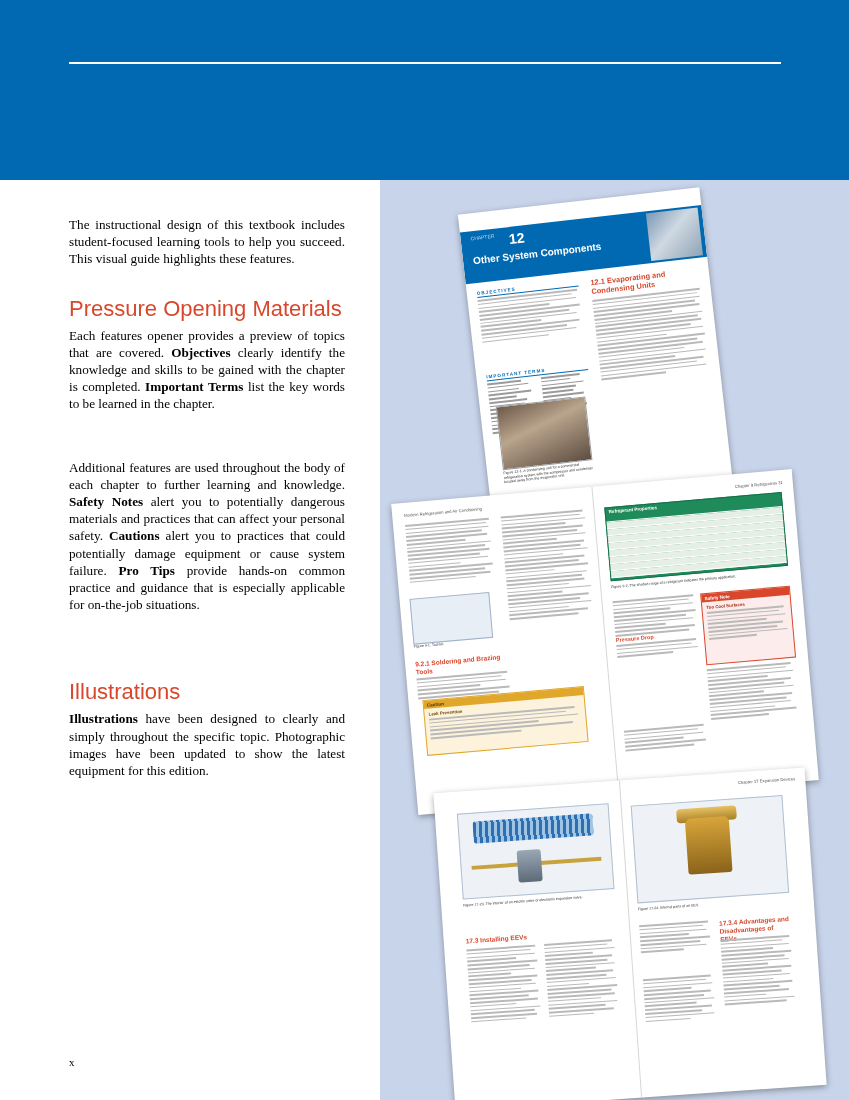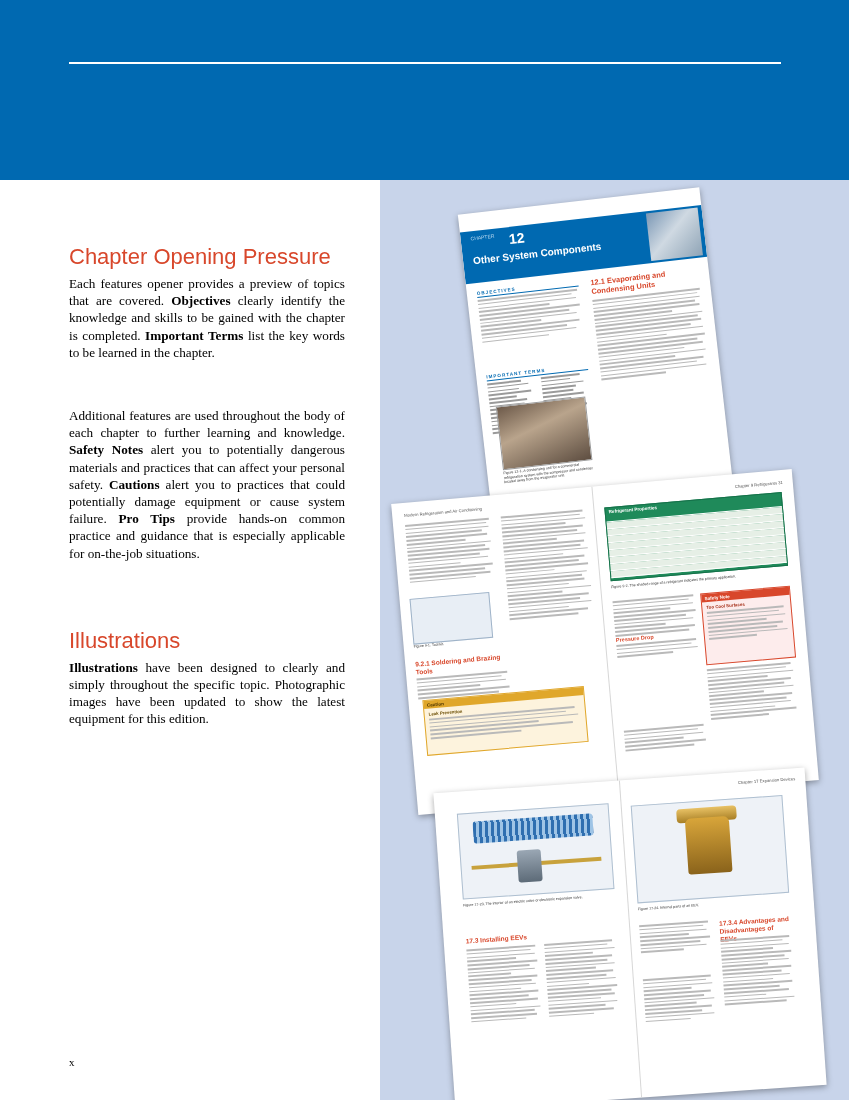--- a/index.html
+++ b/index.html
@@ -240,22 +240,23 @@
 <body>
 
 <div class="header-band">
   <div class="header-rule"></div>
 </div>
 
 <div class="right-panel"></div>
 
 <div class="text-col">
 
-
-  <h2 class="section-head first">Chapter Opening Pressure</h2>
+  <p class="body-par">The instructional design of this textbook includes student-focused learning tools to help you succeed. This visual guide highlights these features.</p>
+
+  <h2 class="section-head first">Pressure Opening Materials</h2>
   <p class="body-par"><span>Each features opener provides a preview of topics that are covered. </span><span class="bold">Objectives</span><span> clearly identify the knowledge and skills to be gained with the chapter is completed. </span><span class="bold">Important Terms</span><span> list the key words to be learned in the chapter.</span></p>
 
   <div class="spacer-a"></div>
 
   <p class="body-par"><span>Additional features are used throughout the body of each chapter to further learning and knowledge. </span><span class="bold">Safety Notes</span><span> alert you to potentially dangerous materials and practices that can affect your personal safety. </span><span class="bold">Cautions</span><span> alert you to practices that could potentially damage equipment or cause system failure. </span><span class="bold">Pro Tips</span><span> provide hands-on common practice and guidance that is especially applicable for on-the-job situations.</span></p>
 
   <div class="spacer-b"></div>
 
   <h2 class="section-head">Illustrations</h2>
   <p class="body-par"><span class="bold">Illustrations</span><span> have been designed to clearly and simply throughout the specific topic. Photographic images have been updated to show the latest equipment for this edition.</span></p>

